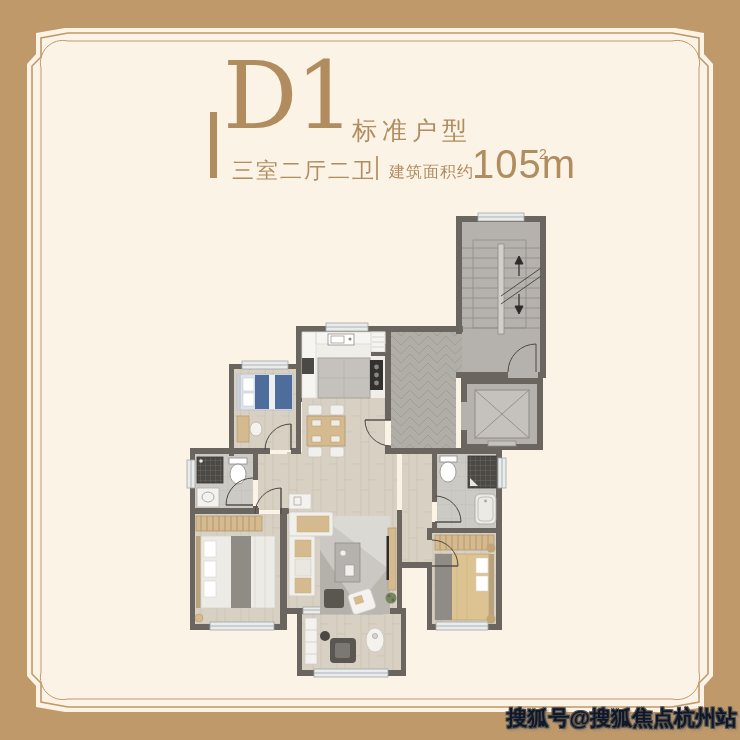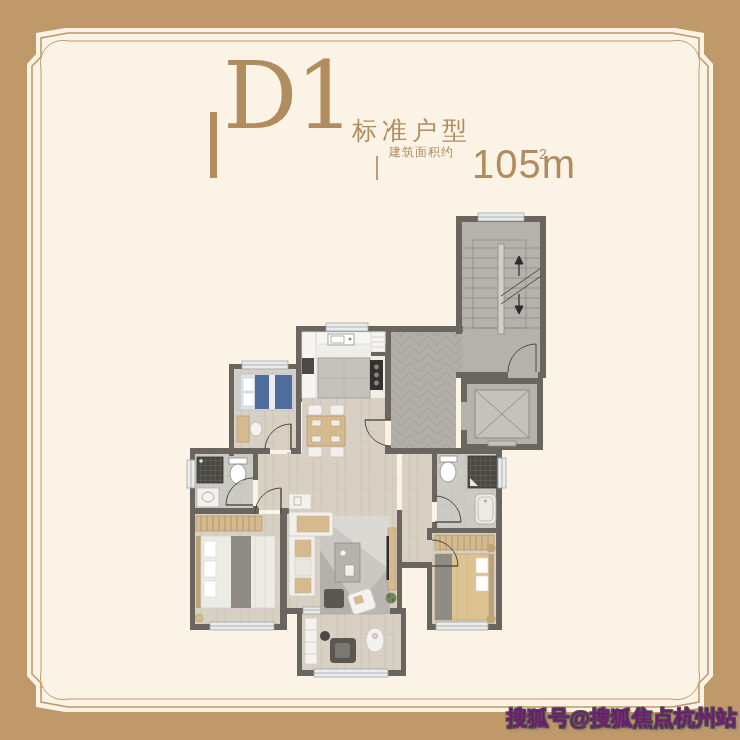--- a/index.html
+++ b/index.html
@@ -6,41 +6,42 @@
   body{width:740px;height:740px;overflow:hidden;font-family:"Liberation Sans","DejaVu Sans",sans-serif;}
   .stage{position:relative;width:740px;height:740px;background:var(--tan);}
   .frame-svg{position:absolute;left:0;top:0;}
   .plan-svg{position:absolute;left:185px;top:210px;}
   .hdr{position:absolute;color:var(--gold);}
   .hdr-bar{left:210px;top:112px;width:7px;height:66px;background:var(--gold);}
   .hdr-code{left:223px;top:50px;font-family:"DejaVu Serif","Liberation Serif",serif;font-size:93px;line-height:1;letter-spacing:-2px;}
   .hdr-type{left:352px;top:114px;font-size:25px;letter-spacing:5px;}
   .hdr-rooms{left:232px;top:156px;font-size:22px;letter-spacing:2px;}
   .hdr-div{left:376px;top:156px;width:2px;height:24px;background:var(--gold);opacity:.85;}
-  .hdr-arealbl{left:389px;top:144px;font-size:12px;letter-spacing:1px;}
+  .hdr-arealbl{left:389px;top:162px;font-size:16px;letter-spacing:1px;}
   .hdr-areaval{left:472px;top:142px;font-size:40px;letter-spacing:1px;}
   .hdr-sup{left:539px;top:146px;font-size:14px;}
-  .watermark{position:absolute;right:3px;bottom:8px;font-size:21px;font-weight:bold;color:#701a75;letter-spacing:0px;
+  .watermark{position:absolute;right:3px;bottom:8px;font-size:21px;font-weight:bold;color:#0f172a;letter-spacing:0px;
      text-shadow:1px 1px 0 #55524b,-1px -1px 0 #55524b,1px -1px 0 #55524b,-1px 1px 0 #55524b,2px 2px 3px #7d7a70;}
 </style>
 </head>
 <body>
 
 <div class="stage">
 
   <svg class="frame-svg" width="740" height="740" viewBox="0 0 740 740">
     <rect x="0" y="0" width="740" height="740" fill="var(--tan)"></rect>
     <path fill="var(--cream)" d="M65 28 L675 28 L704 33 L704 54 L713 64 L713 676 L704 686 L704 707 L675 712 L65 712 L36 707 L36 686 L27 676 L27 64 L36 54 L36 33 Z"></path>
     <path fill="none" stroke="var(--tan)" stroke-width="1.6" d="M68 33 L672 33 L699 38 L699 57 L708 66 L708 674 L699 683 L699 702 L672 707 L68 707 L41 702 L41 683 L32 674 L32 66 L41 57 L41 38 Z"></path>
     <path fill="none" stroke="var(--tan)" stroke-width="1" d="M41 68 A22.5 22.5 0 0 1 68 41 L672 41 A22.5 22.5 0 0 1 699 68 L699 672 A22.5 22.5 0 0 1 672 699 L68 699 A22.5 22.5 0 0 1 41 672 Z"></path>
   </svg>
 
   <div class="hdr hdr-bar"></div>
   <div class="hdr hdr-code">D1</div>
   <div class="hdr hdr-type">标准户型</div>
+  <div class="hdr hdr-rooms">三室二厅二卫</div>
   <div class="hdr hdr-div"></div>
   <div class="hdr hdr-arealbl">建筑面积约</div>
   <div class="hdr hdr-areaval">105m</div>
   <div class="hdr hdr-sup">2</div>
 
   <svg class="plan-svg" width="370" height="475" viewBox="0 0 370 475">
     <defs>
       <pattern id="woodP" width="24" height="48" patternUnits="userSpaceOnUse">
         <rect width="24" height="48" fill="var(--wood)"></rect>
         <path d="M8 0V48 M16 0V48" stroke="var(--woodline)" stroke-width="0.7"></path>

